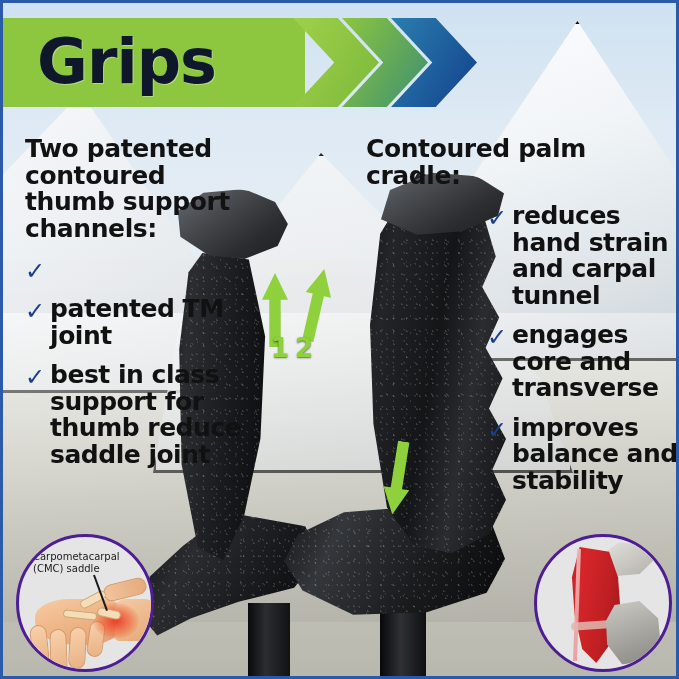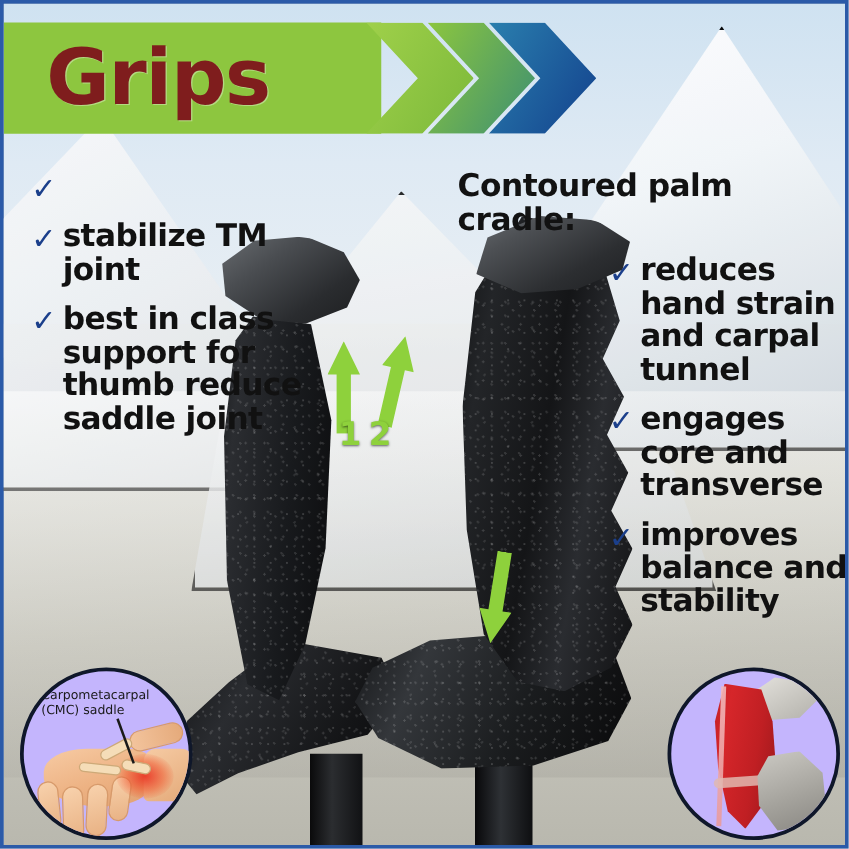--- a/index.html
+++ b/index.html
@@ -62,21 +62,21 @@
     position:absolute; left:0; top:15px; width:100%; height:89px;
     pointer-events:none;
   }
   .banner-green {
     position:absolute; left:0; top:0; height:89px; width:302px;
     background:#8dc63f;
   }
   .banner-title {
     position:absolute; left:34px; top:7px;
     font-family:"DejaVu Sans", sans-serif;
-    font-size:62px; font-weight:bold; color:#7f1d1d;
+    font-size:62px; font-weight:bold; color:#0f172a;
     letter-spacing:-1px;
     text-shadow:1px 1px 0 rgba(255,255,255,.35);
   }
   .chev {
     position:absolute; top:0; height:89px; width:86px;
     clip-path:polygon(0% 0%, 52% 0%, 100% 50%, 52% 100%, 0% 100%, 48% 50%);
   }
   .chev-1 { left:290px; background:linear-gradient(120deg,#9fd04a 0%, #7cb93a 100%); }
   .chev-2 { left:339px; background:linear-gradient(120deg,#8cc63f 0%, #3d8f72 100%); }
   .chev-3 { left:388px; background:linear-gradient(120deg,#2a7fae 0%, #13418d 100%); }
@@ -194,22 +194,22 @@
     line-height:1; margin-right:5px; margin-top:3px;
   }
   .btext { font-size:25px; font-weight:bold; letter-spacing:-.5px; }
 
   .col-right .bullets { margin-left:121px; }
   .col-right .btext { }
 
   
   .inset {
     position:absolute; border-radius:50%;
-    border:3px solid #0f172a;
-    background:#c4b5fd;
+    border:3px solid #4c1d95;
+    background:#e5e5e5;
     overflow:hidden;
   }
   .inset-cmc  { left:13px;  top:531px; width:138px; height:138px; }
   .inset-core { left:531px; top:531px; width:138px; height:138px; }
 
   .cmc-label {
     position:absolute; left:14px; top:14px;
     font-size:10px; font-weight:normal; color:#1a1a1a;
     line-height:1.18; font-family:"DejaVu Sans", sans-serif;
     z-index:4;
@@ -322,27 +322,28 @@
     </div>
   <div class="grip-right-cap"></div>
 
   <div class="arrow-up arr-1"></div>
   <div class="arrow-up arr-2"></div>
   <div class="arrow-num num-1">1</div>
   <div class="arrow-num num-2">2</div>
   <div class="arrow-down"></div>
 
   <div class="col col-left">
+    <div class="col-head">Two patented contoured thumb support channels:</div>
     <div class="bullets">
       <div class="bullet">
         <span class="check">✓</span>
       </div>
       <div class="bullet">
         <span class="check">✓</span>
-        <span class="btext">stabilize TM joint</span>
+        <span class="btext">patented TM joint</span>
       </div>
       <div class="bullet">
         <span class="check">✓</span>
         <span class="btext">best in class support for thumb reduce saddle joint</span>
       </div>
     </div>
   </div>
 
   <div class="col col-right">
     <div class="col-head">Contoured palm cradle:</div>

